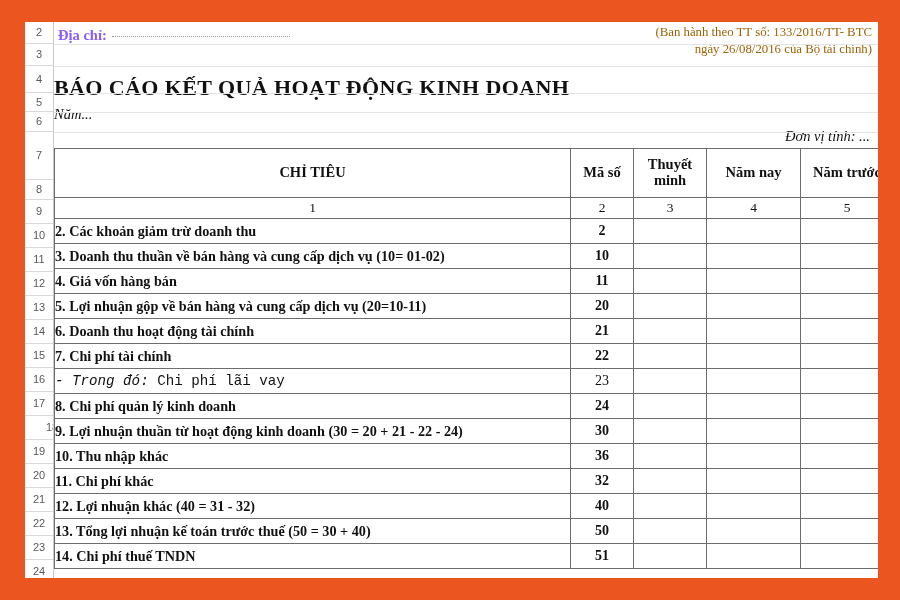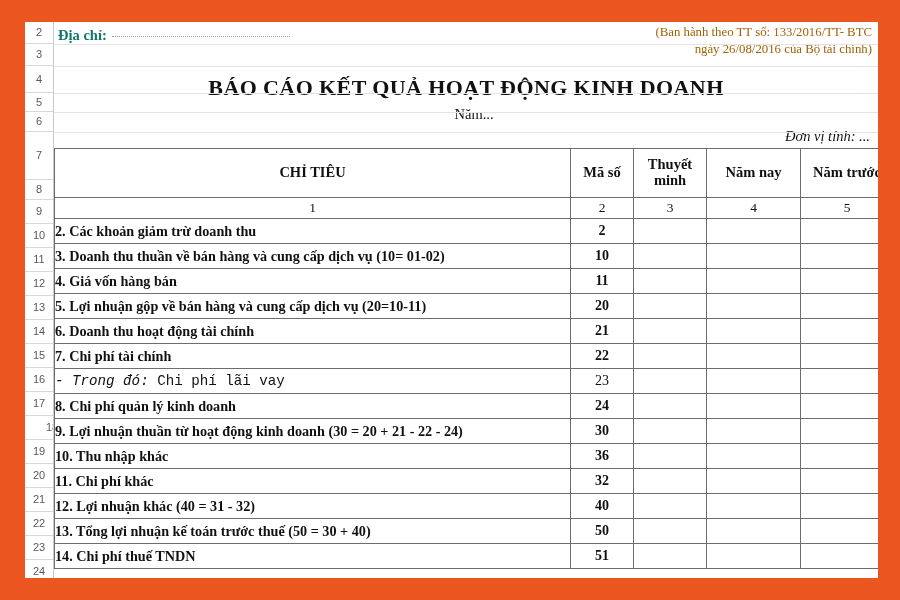--- a/index.html
+++ b/index.html
@@ -75,21 +75,21 @@
     top: 0;
     right: 0;
   }
   .addr-row {
     position: absolute;
     left: 4px;
     top: 5px;
     width: 300px;
     font-size: 14.5px;
     font-weight: bold;
-    color: #0f766e;
+    color: #8b5cf6;
     white-space: nowrap;
   }
   .dotline {
     display: inline-block;
     width: 178px;
     border-bottom: 1px dotted #9a9a9a;
     margin-left: 5px;
     transform: translateY(-3px);
     font-weight: normal;
   }
@@ -101,33 +101,33 @@
     text-align: right;
     font-size: 12.8px;
     color: #a16207;
     line-height: 1.35;
   }
   .doc-title {
     position: absolute;
     left: 0;
     right: 0;
     top: 53px;
-    text-align: center;
     font-size: 22px;
     font-weight: bold;
     letter-spacing: .4px;
     color: #111;
   }
   .doc-year {
     position: absolute;
-    left: 16px;
+    left: 0;
     right: 0;
     top: 84px;
-    text-align: center;
+    text-align: left;
     font-size: 14.5px;
+    font-style: italic;
     color: #111;
   }
   .doc-unit {
     position: absolute;
     right: 8px;
     top: 106px;
     font-size: 14.5px;
     font-style: italic;
     color: #111;
   }

